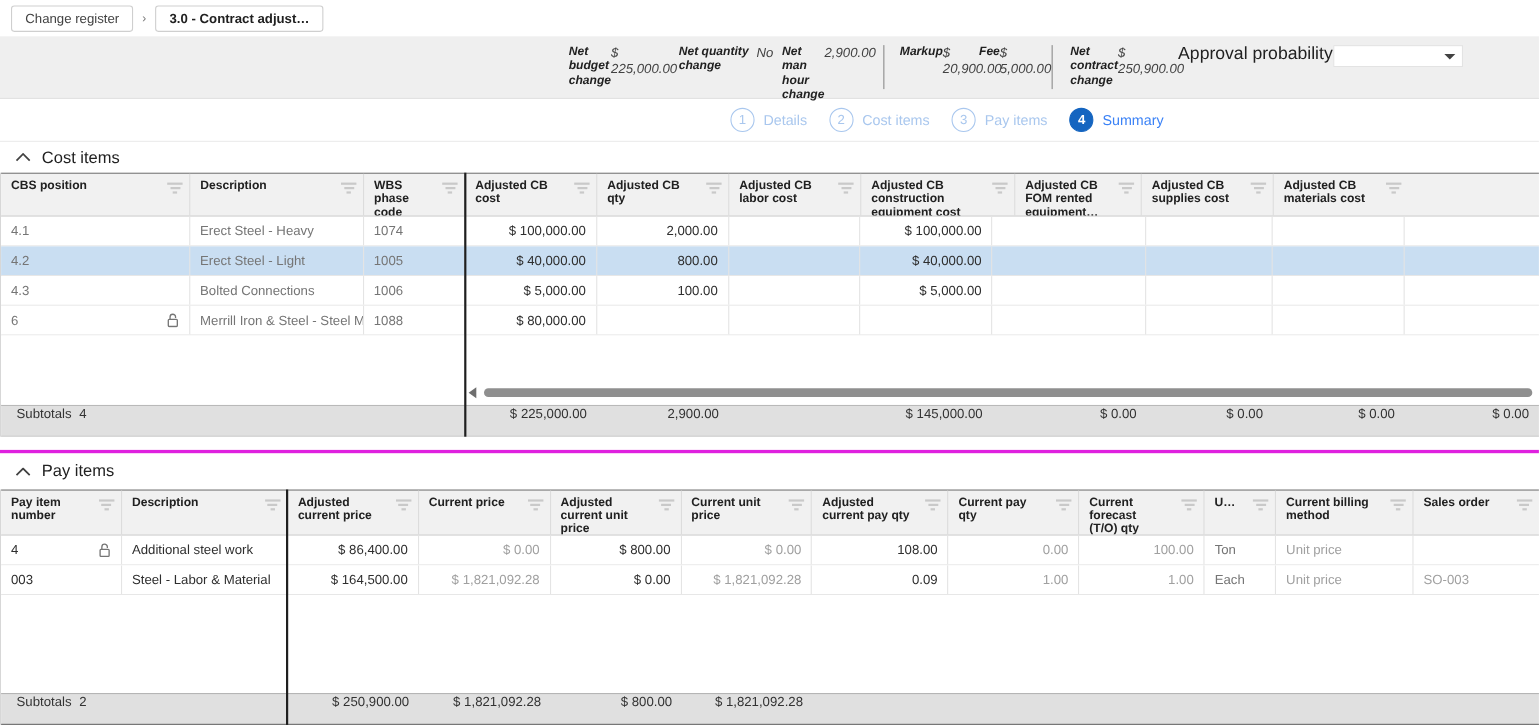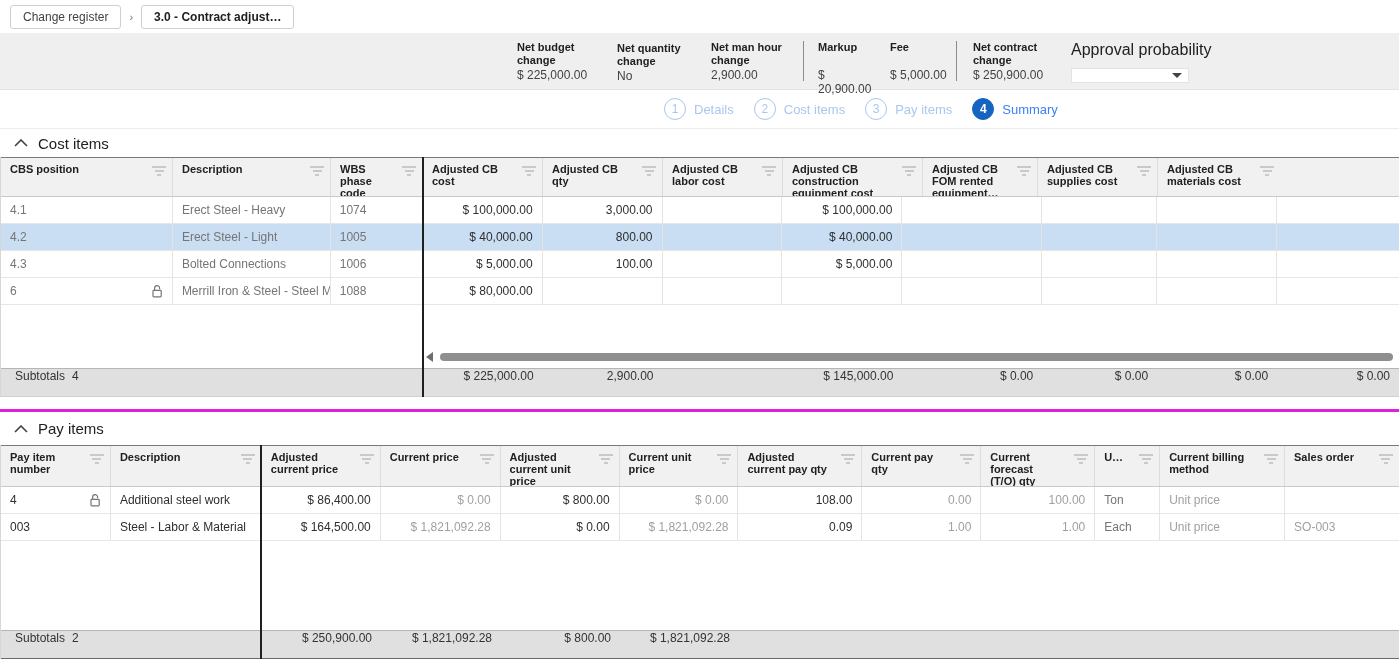--- a/index.html
+++ b/index.html
@@ -16,31 +16,31 @@
     font-size:12px; color:#424242; padding:4px 12px; cursor:pointer; white-space:nowrap;
   }
   .crumb-btn.current { font-weight:bold; color:#212121; }
   .crumb-sep { margin:0 8px; color:#757575; font-size:11px; }
 
   
   .metrics-bar {
     height:57px; background:#efefef; border-bottom:1px solid #e2e2e2;
     display:flex; align-items:stretch; padding:8px 0 6px 517px;
   }
-  .metric { display:flex; flex-direction:column; }
+  .metric { display:flex; flex-direction:row;font-style:italic; }
   .metric .m-label { font-size:11px; font-weight:bold; color:#212121; line-height:13px; min-height:27px; }
   .metric .m-value { font-size:12px; color:#424242; line-height:14px; }
   .m-budget { width:92px; }
   .m-qty { width:86px; margin-left:8px;justify-content:center; }
   .m-manhour { width:84px; margin-left:8px; }
   .m-markup { width:58px; margin-left:14px; }
   .m-fee { width:58px; margin-left:14px; }
   .m-contract { width:90px; margin-left:16px; }
   .m-divider { width:1px; background:#8c8c8c; margin-left:8px; height:40px; align-self:flex-start; }
-  .m-approval { margin-left:8px; display:flex; flex-direction:column; }
+  .m-approval { margin-left:8px; display:flex; flex-direction:row; }
   .m-approval .m-label { min-height:27px; }
   .approval-select {
     width:118px; height:20px; background:#fff; border:1px solid #e3e3e3;
     display:flex; align-items:center; justify-content:flex-end; padding-right:6px; cursor:pointer;
   }
   .caret-down {
     width:0; height:0; border-left:5px solid transparent; border-right:5px solid transparent;
     border-top:5px solid #424242;
   }
 
@@ -263,21 +263,21 @@
       <div class="cell cc1 dim">
           <span>Erect Steel - Heavy</span>
         </div>
       <div class="cell cc2 dim">
           <span>1074</span>
         </div>
       <div class="cell cc3 num val">
           <span>$ 100,000.00</span>
         </div>
       <div class="cell cc4 num val">
-          <span>3,000.00</span>
+          <span>2,000.00</span>
         </div>
       <div class="cell cc5 num val">
           <span></span>
         </div>
       <div class="cell cc6 num val">
           <span>$ 100,000.00</span>
         </div>
       <div class="cell cc7 num val">
           <span></span>
         </div>

